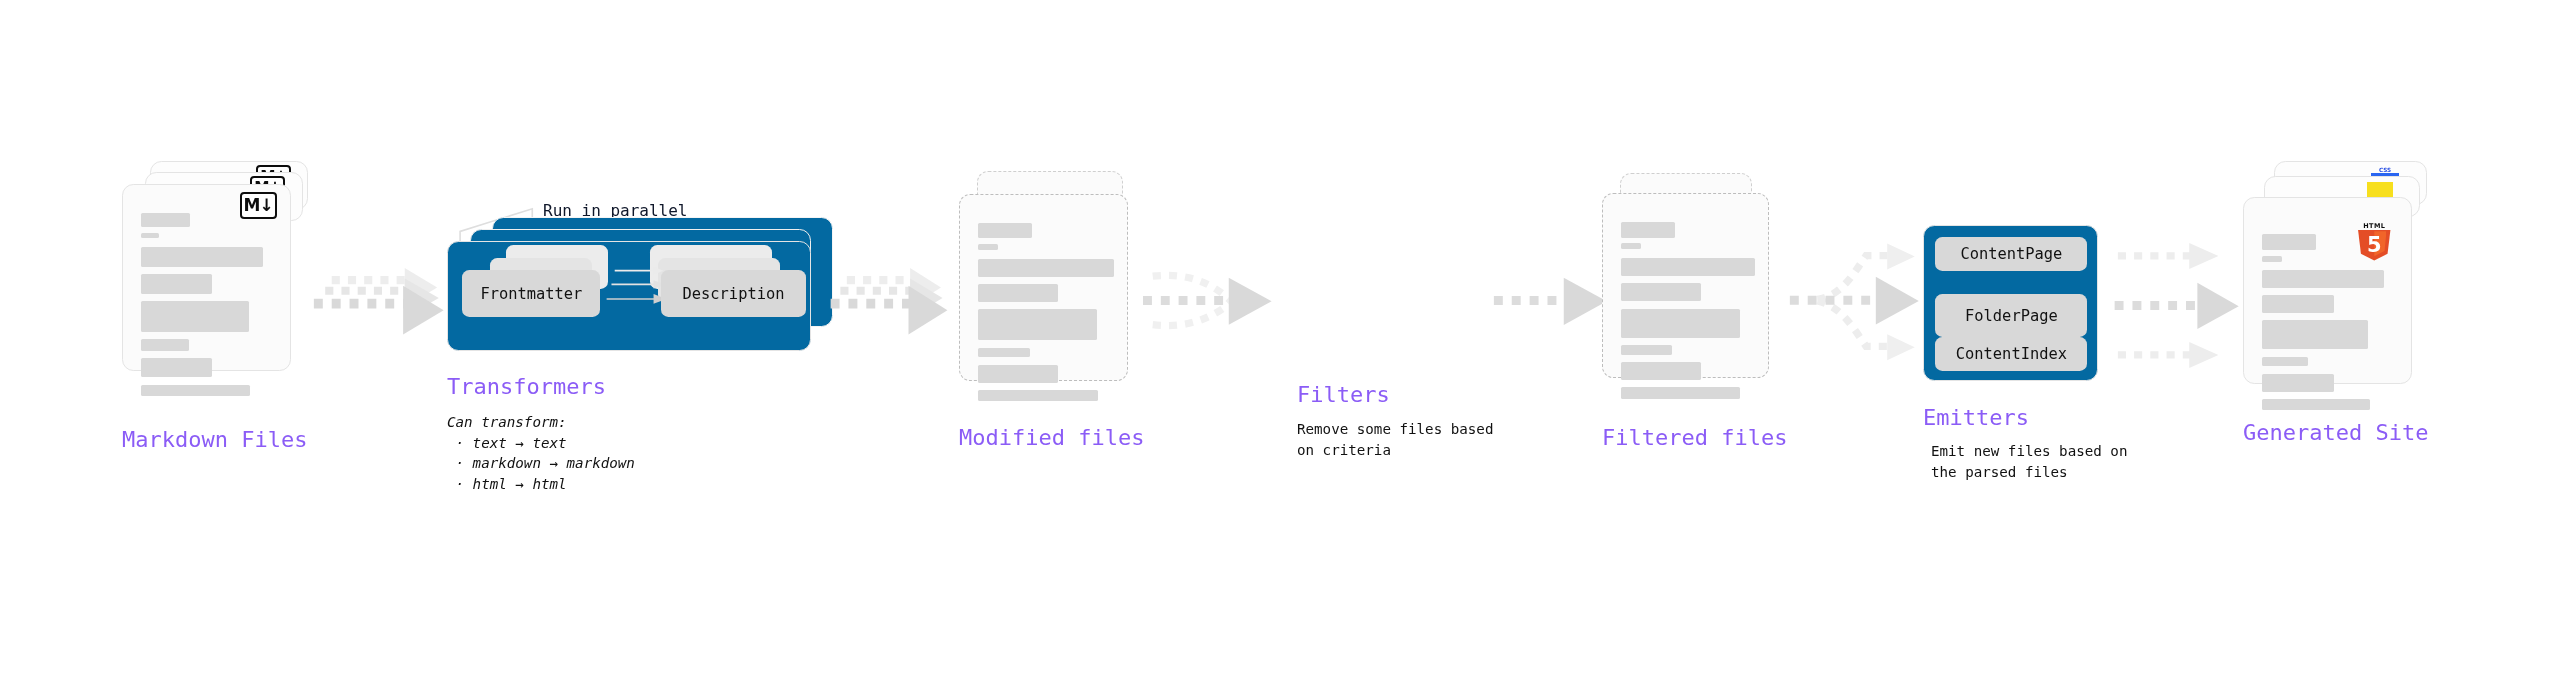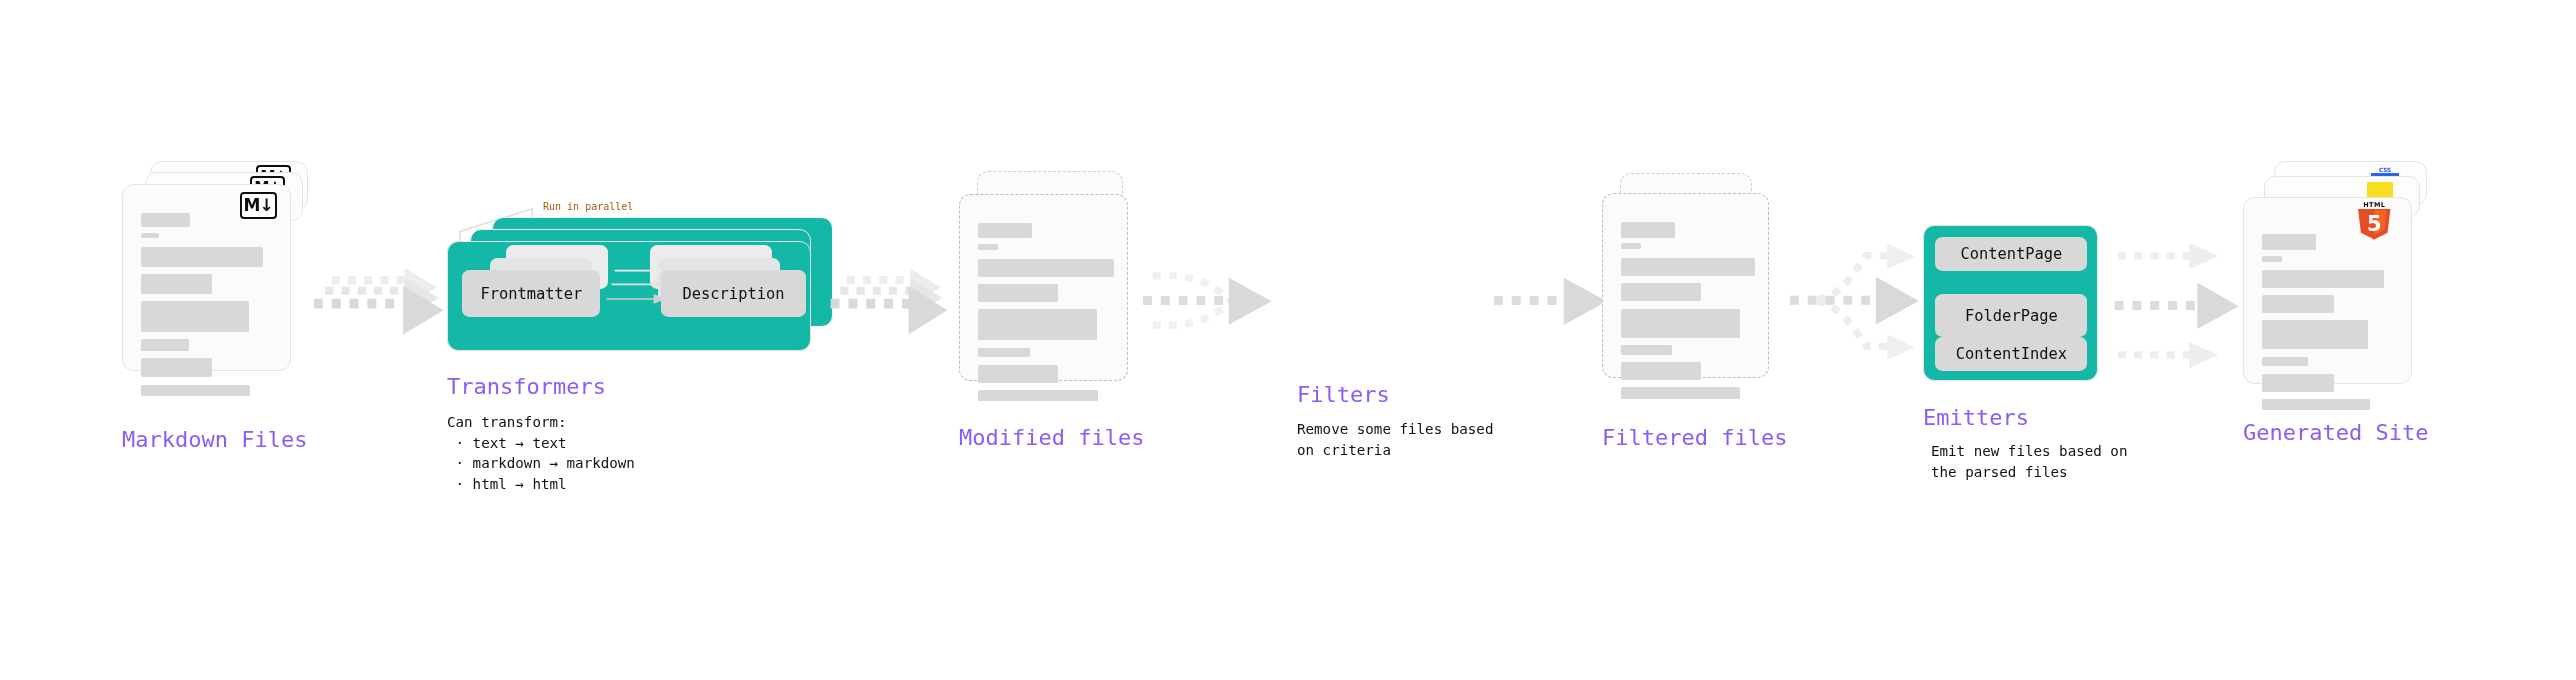--- a/index.html
+++ b/index.html
@@ -42,21 +42,21 @@
     font-family:"DejaVu Sans","Liberation Sans",sans-serif;
     font-weight:bold;
     color:#0d0d0d;
     line-height:1;
     letter-spacing:-0.8px;
   }
 
   
   .html5{
     position:absolute;
-    width:32.5px;height:37px;
+    width:32.5px;height:37px;margin-top:21px;
   }
   .html5 .shield{
     position:absolute;left:0;top:6.5px;width:32.5px;height:31px;
     background:#e44d26;
     clip-path:polygon(0% 0%,100% 0%,91% 78%,50% 100%,9% 78%);
   }
   .html5 .shield-in{
     position:absolute;left:4.1px;top:8.1px;width:24.4px;height:26px;
     background:#f16529;
     clip-path:polygon(50% 0%,100% 0%,92% 76%,50% 96%,50% 0%);
@@ -74,21 +74,21 @@
   }
   .js-badge{position:absolute;background:#f7df1e;}
   .css-badge{position:absolute;color:#264de4;font-family:"DejaVu Sans","Liberation Sans",sans-serif;font-weight:bold;font-size:5.7px;text-align:center;}
   .css-badge .bar{height:2.4px;background:#2965f1;margin-top:0.8px;}
 
   
   .stage-box{
     position:absolute;
     border:1.6px solid #e4e4e4;
     border-radius:11.4px;
-    background:#14b8a6;
+    background:#0369a1;
     box-sizing:border-box;
     text-align:right;
   }
   .stage-box.l1{border-color:#efefef;}
   .stage-box.l2{border-color:#f4f4f4;}
   .chip{
     position:absolute;
     background:#d8d8d8;
     border-radius:7.3px;
     display:flex;align-items:center;justify-content:center;
@@ -108,21 +108,21 @@
   }
   .sub{
     position:absolute;
     font-size:14.2px;
     line-height:1.45;
     color:#111;
     white-space:pre;
   }
   .faint{
     position:absolute;
-    font-size:10px;color:#a16207;white-space:nowrap;
+    font-size:16px;color:#0f172a;white-space:nowrap;
   }
 
   
   .arrow-svg{position:absolute;overflow:visible;}
 </style>
 </head>
 <body>
 
 <div id="stage">
 
@@ -194,21 +194,21 @@
 
     <div class="chip" style="left:15.4px;top:71px;width:138px;height:47px;">
         <span>Frontmatter</span>
       </div>
     <div class="chip" style="left:214px;top:71px;width:145px;height:47px;">
         <span>Description</span>
       </div>
   </div>
 
   <div class="title" style="left:447px;top:374px;">Transformers</div>
-  <div class="sub" style="left:447px;top:412px;">Can transform:
+  <div class="sub" style="left:447px;top:412px;font-style:italic;">Can transform:
  · text → text
  · markdown → markdown
  · html → html</div>
 
   <svg class="arrow-svg" style="left:829px;top:268px;" width="146" height="73" viewBox="0 0 180 90">
     <g stroke="#ededed" stroke-width="10" stroke-dasharray="10 10" fill="none">
       <line x1="22" y1="15" x2="110" y2="15"></line>
     </g>
     <polygon points="100,0 138,24 100,48" fill="#ededed"></polygon>
     <g stroke="#e6e6e6" stroke-width="10" stroke-dasharray="10 10" fill="none">

